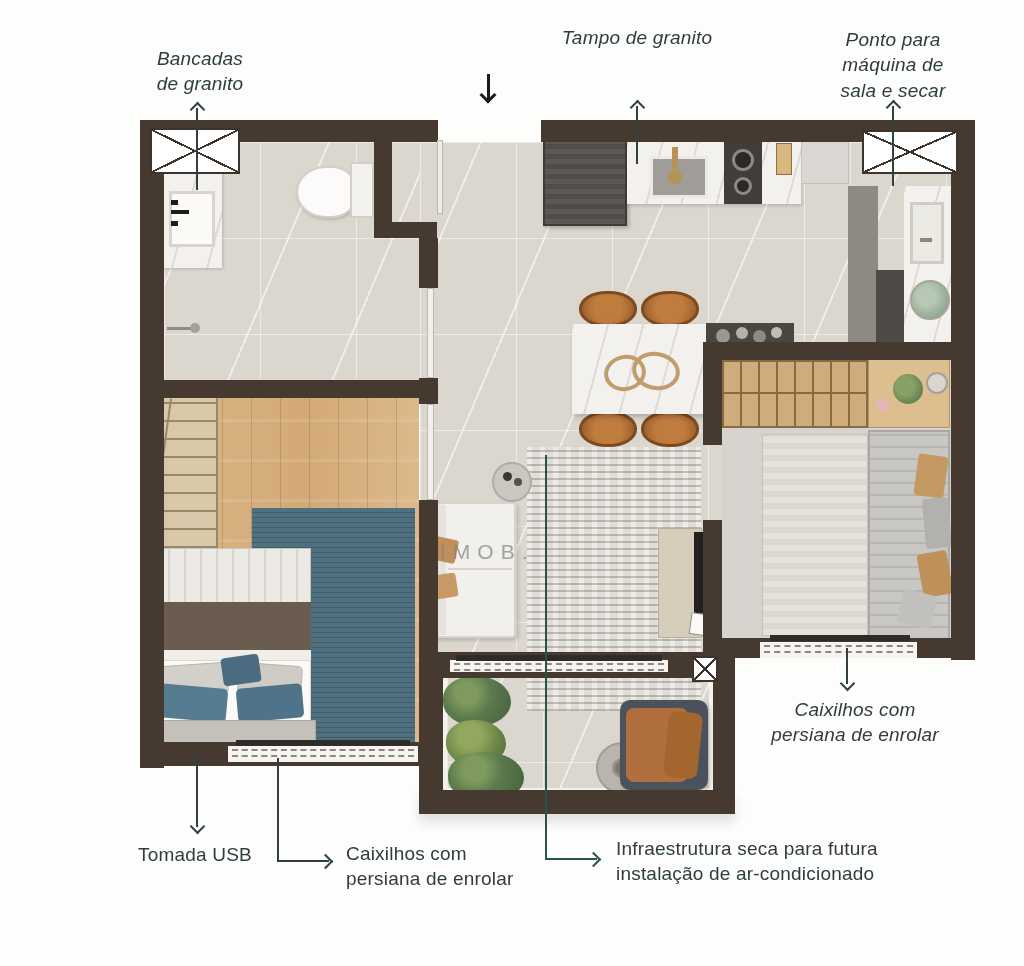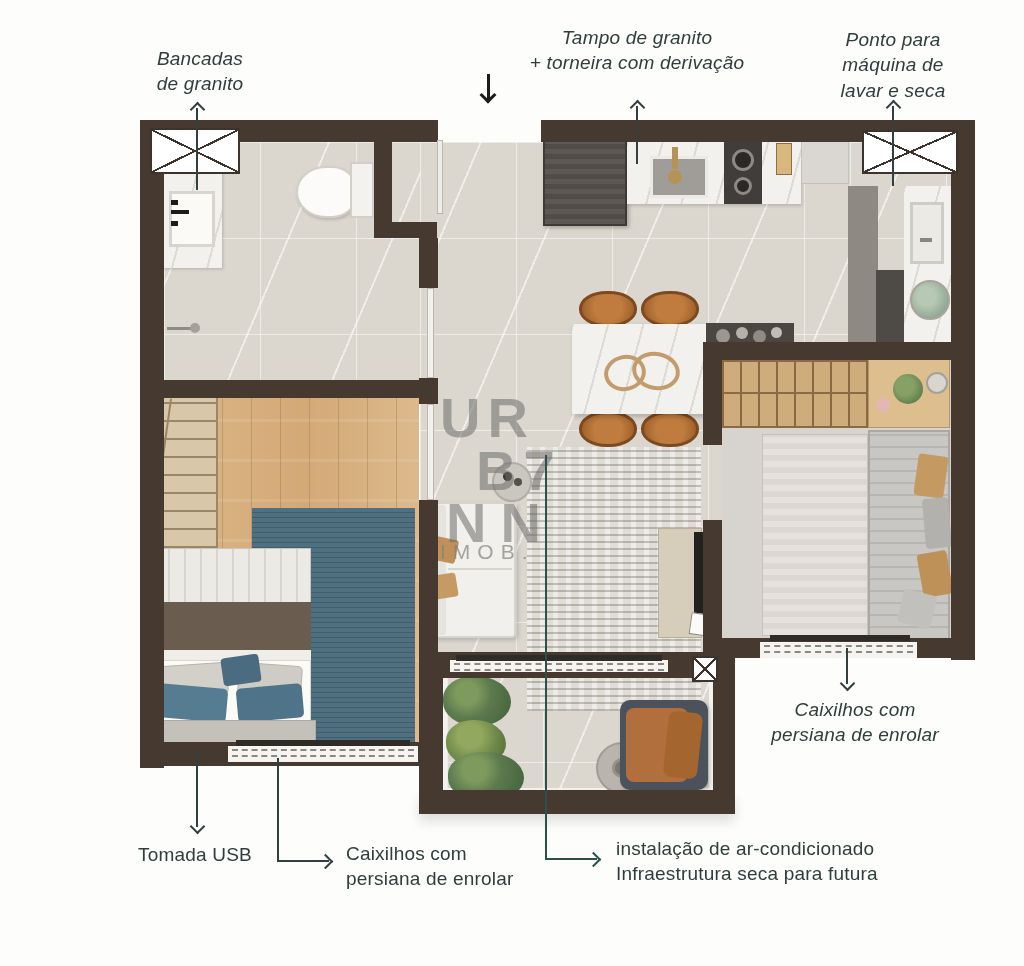--- a/index.html
+++ b/index.html
@@ -195,50 +195,44 @@
       <div class="d1"></div>
       <div class="d2"></div>
     </div>
   <div class="winbar" style="left:456px;top:655px;width:206px;"></div>
   <div class="winstrip" style="left:760px;top:642px;width:157px;height:16px;">
       <div class="d1"></div>
       <div class="d2"></div>
     </div>
   <div class="winbar" style="left:770px;top:635px;width:140px;"></div>
 
-  <div class="wm" style="left:440px;top:392px;">
-    <div>UR</div>
-    <div style="margin-left:36px;">B7</div>
-    <div style="margin-left:6px;letter-spacing:14px;">NN</div>
-  </div>
   <div class="wmsub" style="left:440px;top:540px;">IMOB.</div>
 
   <div>
     <div class="leader v" style="left:487px;top:74px;height:26px;width:3px;background:#1b1b1a;"></div>
     <div class="chev down" style="left:482px;top:89px;border-color:#1b1b1a;border-width:3px;"></div>
   </div>
 
   <div class="lbl center" style="left:110px;top:46px;width:180px;">
     <div>Bancadas</div>
     <div>de granito</div>
   </div>
   <div class="chev up" style="left:192px;top:104px;"></div>
   <div class="leader v" style="left:196px;top:108px;height:82px;"></div>
 
   <div class="lbl center" style="left:487px;top:25px;width:300px;">
     <div>Tampo de granito</div>
-    <div>+ torneira com derivação</div>
   </div>
   <div class="chev up" style="left:632px;top:102px;"></div>
   <div class="leader v" style="left:636px;top:106px;height:58px;"></div>
 
   <div class="lbl center" style="left:803px;top:27px;width:180px;">
     <div>Ponto para</div>
     <div>máquina de</div>
-    <div>lavar e seca</div>
+    <div>sala e secar</div>
   </div>
   <div class="chev up" style="left:888px;top:102px;"></div>
   <div class="leader v" style="left:892px;top:106px;height:80px;"></div>
 
   <div class="leader v" style="left:846px;top:648px;height:36px;"></div>
   <div class="chev down" style="left:842px;top:678px;"></div>
   <div class="lbl center" style="left:745px;top:697px;width:220px;">
     <div>Caixilhos com</div>
     <div>persiana de enrolar</div>
   </div>
@@ -254,17 +248,17 @@
   <div class="chev right" style="left:320px;top:856px;"></div>
   <div class="lbl" style="left:346px;top:841px;">
     <div>Caixilhos com</div>
     <div>persiana de enrolar</div>
   </div>
 
   <div class="leader v" style="left:545px;top:455px;height:405px;background:#2a524b;"></div>
   <div class="leader h" style="left:545px;top:858px;width:52px;background:#2a524b;"></div>
   <div class="chev right" style="left:588px;top:854px;border-color:#2a524b;"></div>
   <div class="lbl" style="left:616px;top:836px;">
+    <div>Infraestrutura seca para futura</div>
     <div>instalação de ar-condicionado</div>
-    <div>Infraestrutura seca para futura</div>
   </div>
 
 </div>
 
 </body></html>

